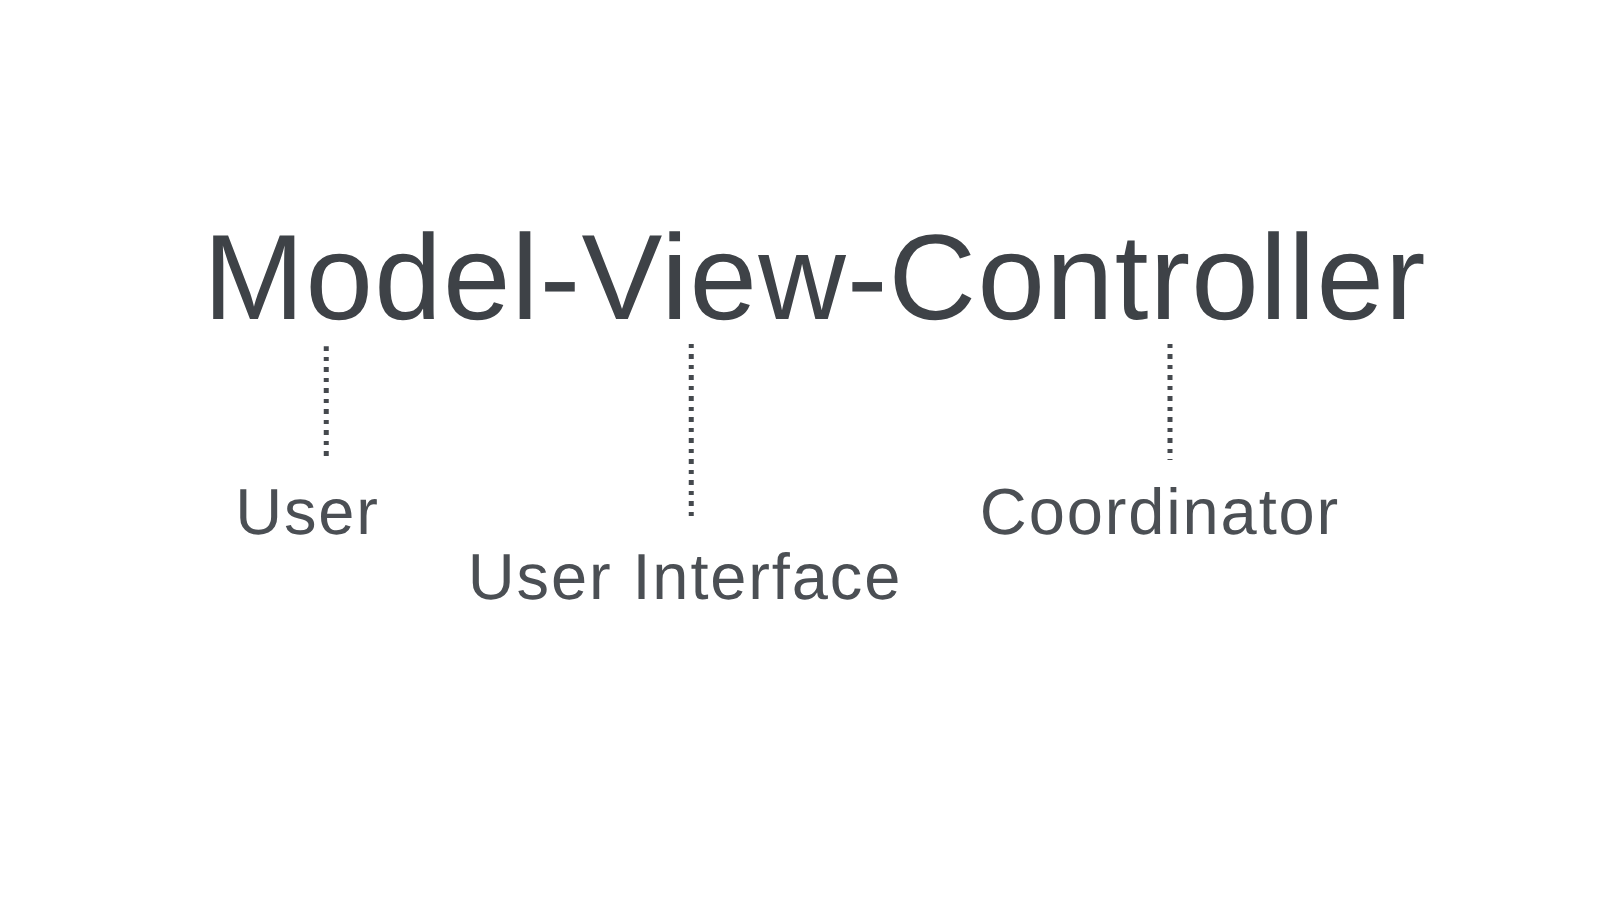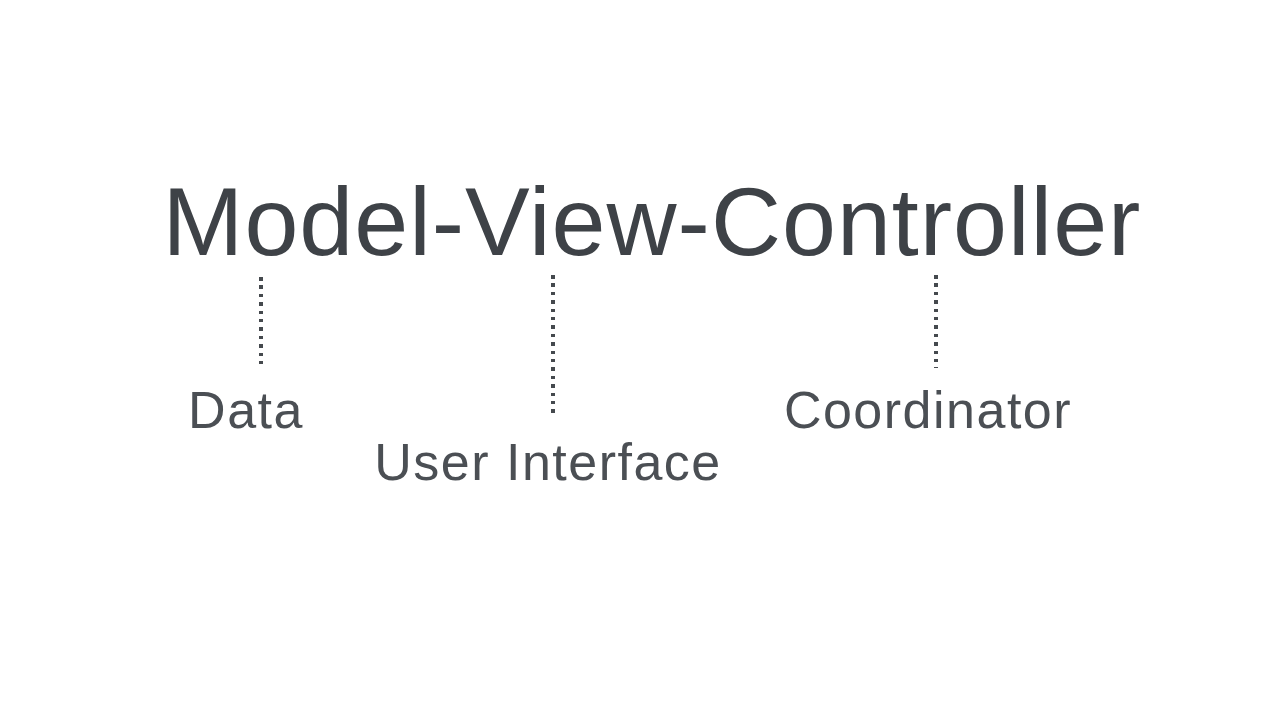--- a/index.html
+++ b/index.html
@@ -70,19 +70,19 @@
 <div class="stage">
 
   <h1 class="title">Model-View-Controller</h1>
 
   <div class="connector c-model"></div>
 
   <div class="connector c-view"></div>
 
   <div class="connector c-controller"></div>
 
-  <div class="label l-data">Data</div>
+  <div class="label l-data">User</div>
 
   <div class="label l-coordinator">Coordinator</div>
 
   <div class="label l-ui">User Interface</div>
 
 </div>
 
 </body></html>

